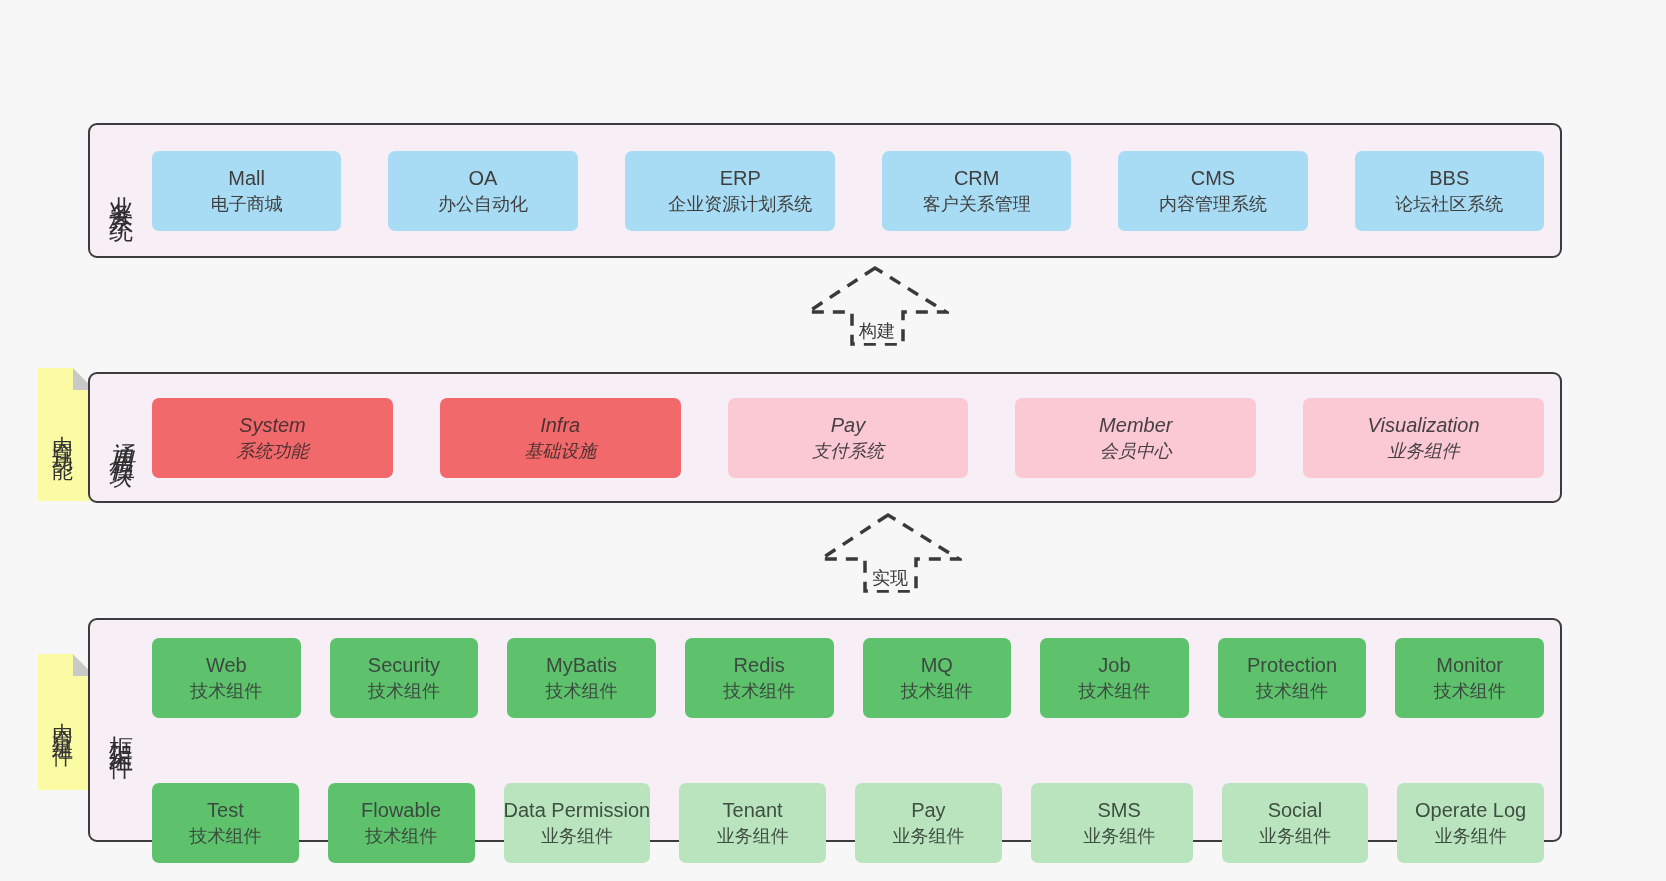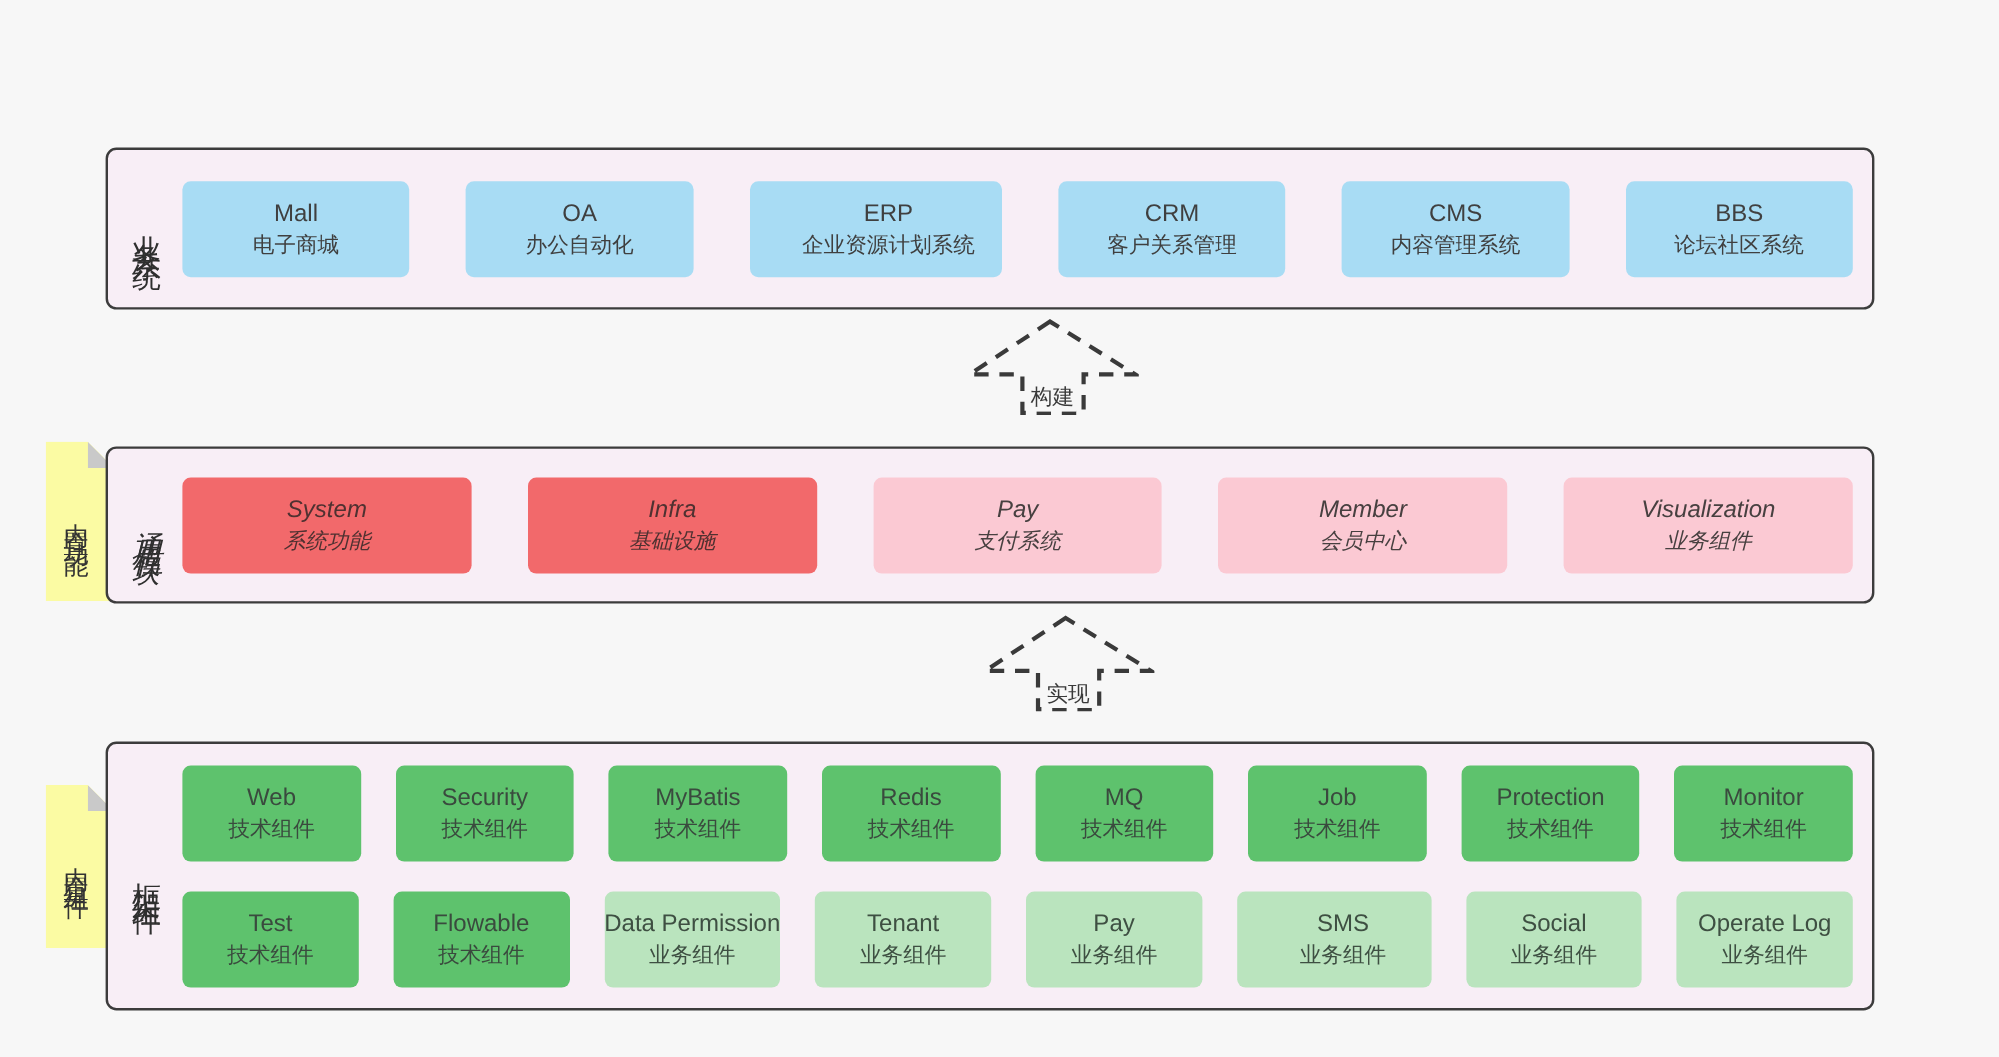--- a/index.html
+++ b/index.html
@@ -16,21 +16,21 @@
     display:flex;align-items:center;box-sizing:border-box;
   }
   .layer-label{
     width:62px;flex:0 0 62px;display:flex;align-items:center;justify-content:center;
     font-size:24px;color:#2f2f2f;
     writing-mode:vertical-lr;text-orientation:upright;letter-spacing:7px;
     align-self:center;height:100%;
   }
   .rows{flex:1;display:flex;flex-direction:column;gap:25px;padding:0 16px 0 0;}
   .box-row{display:flex;gap:47px;}
-  .layer[data-layer="framework"] .box-row{gap:29px;}
+  .layer[data-layer="framework"] .box-row{gap:29px;margin-top:40px;}
   .box{
     flex:1;height:80px;border-radius:7px;
     display:flex;flex-direction:column;align-items:center;justify-content:center;
     text-align:center;font-size:18px;line-height:1.4;
   }
   .box-name{font-size:20px;}
   .box-desc{font-size:18px;}
   .sticky{
     position:absolute;left:38px;width:57px;z-index:0;
     background:#fbfba3;

